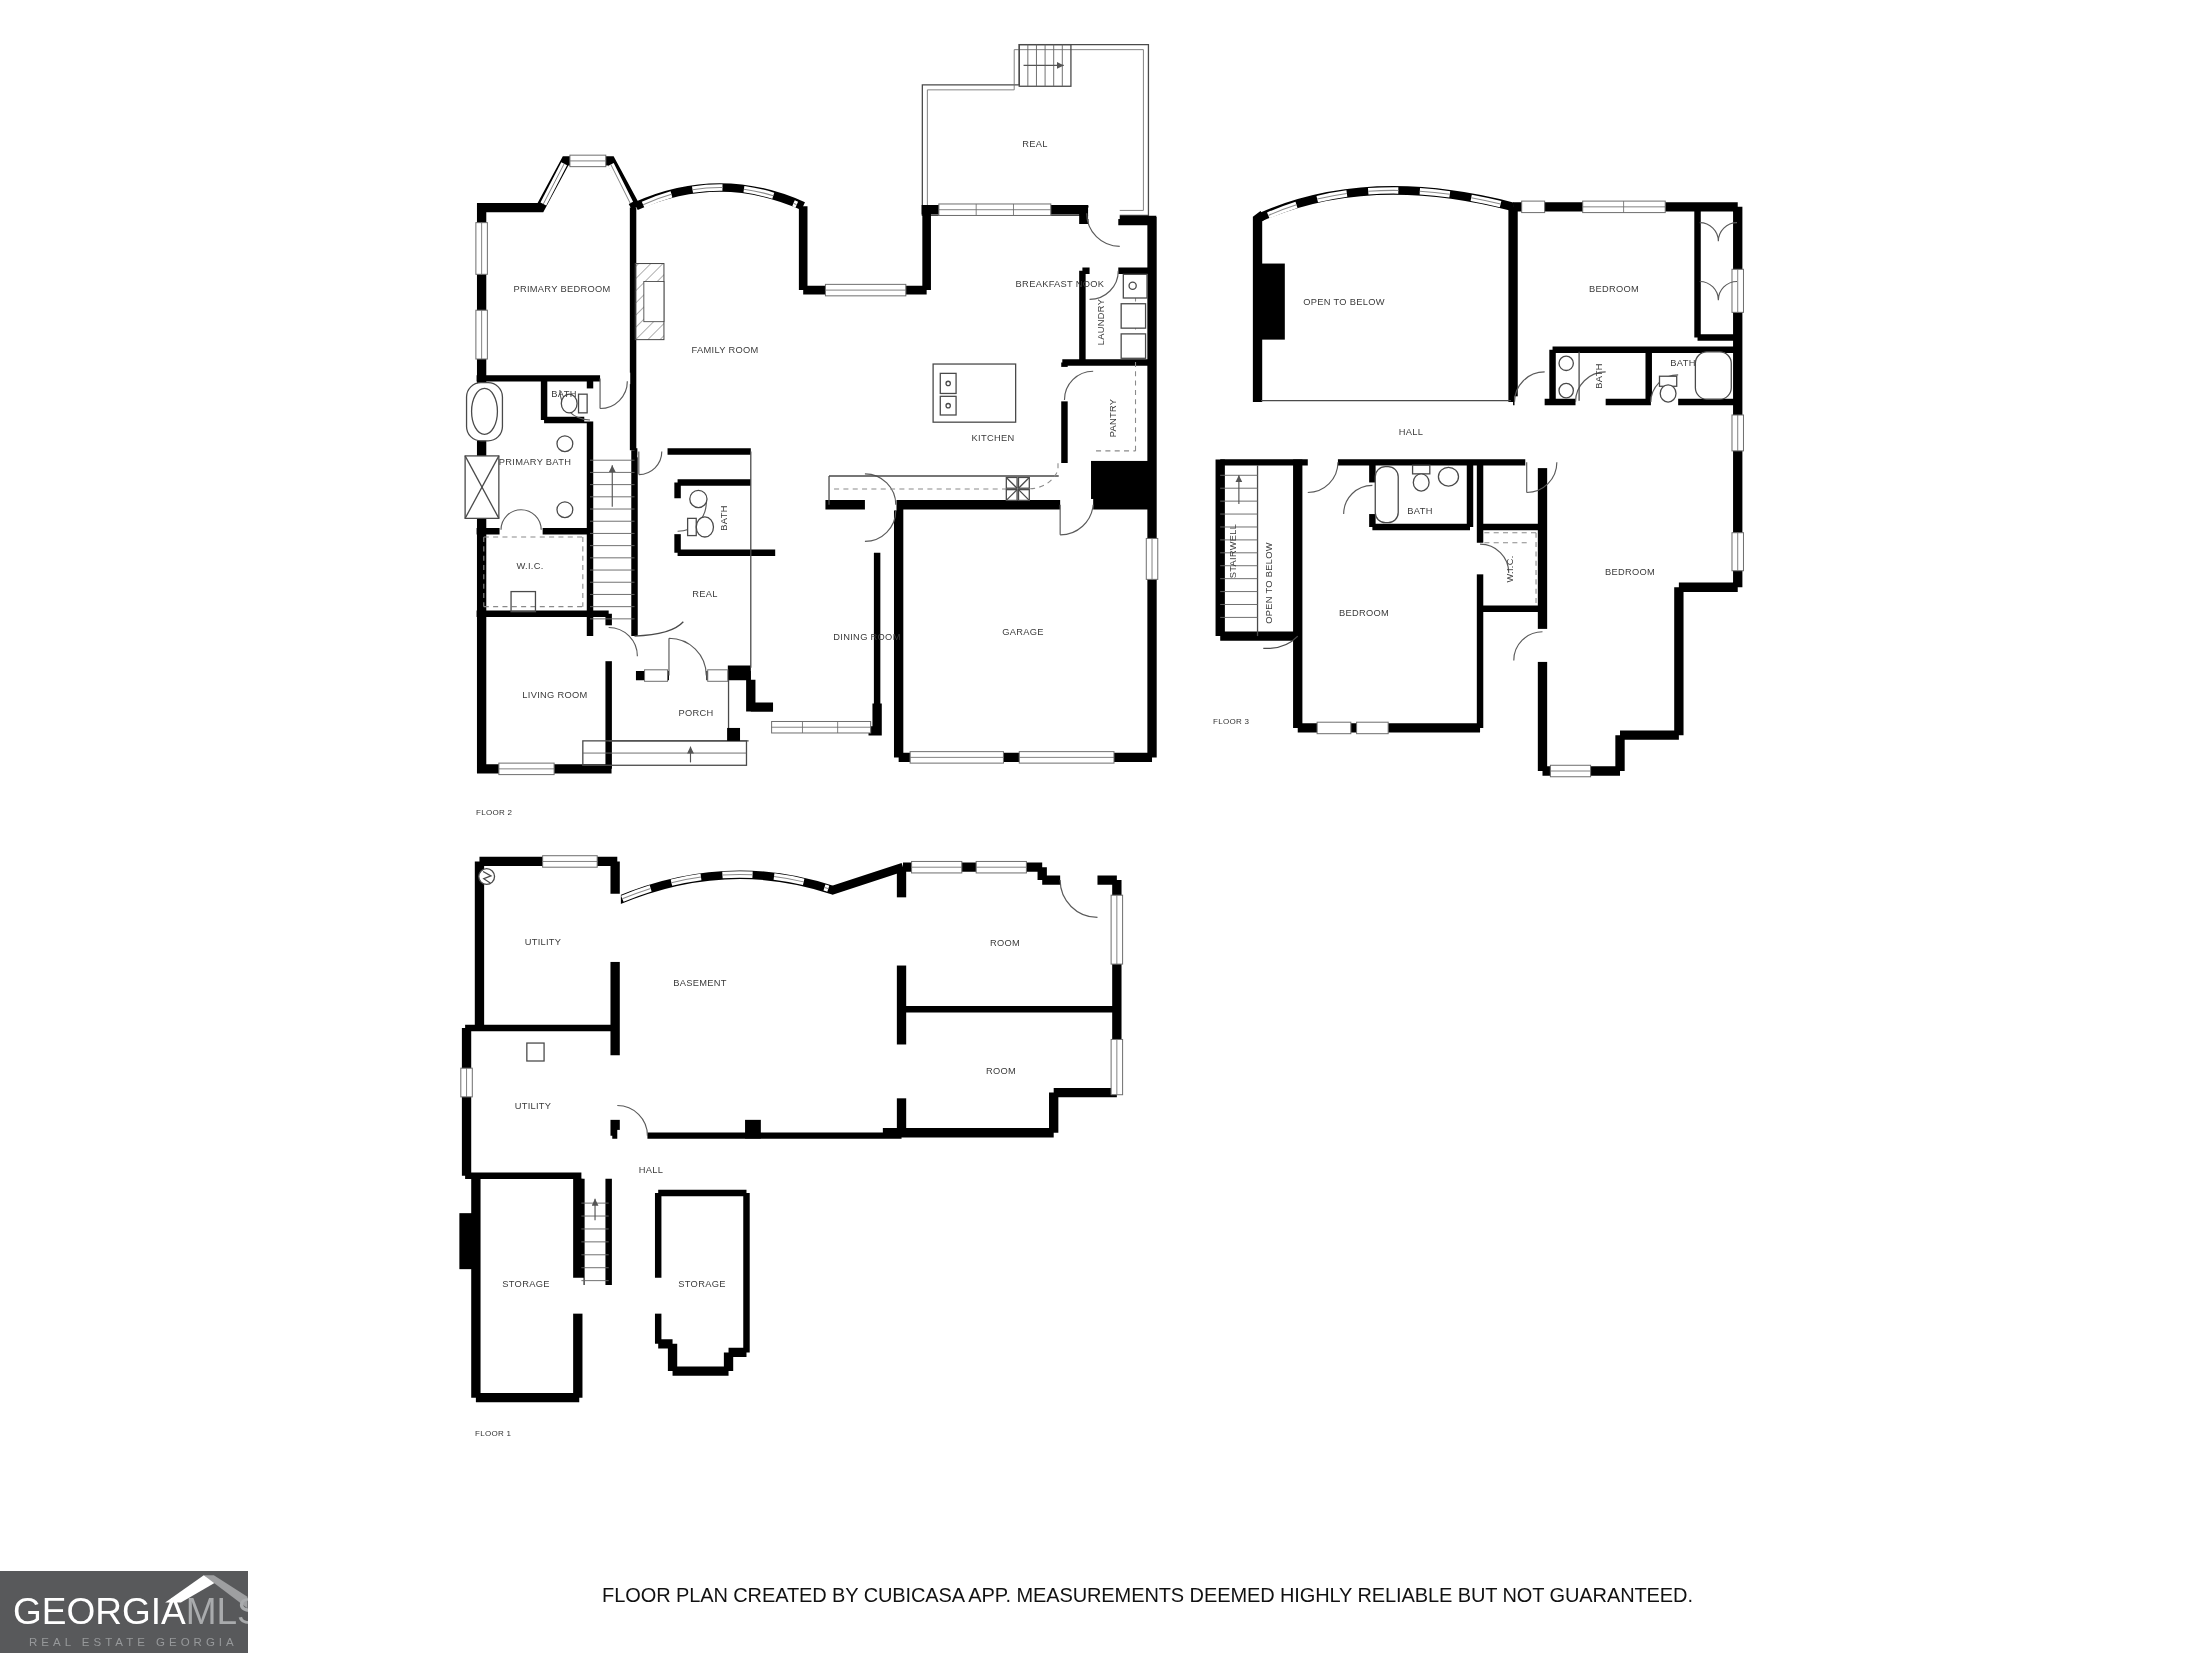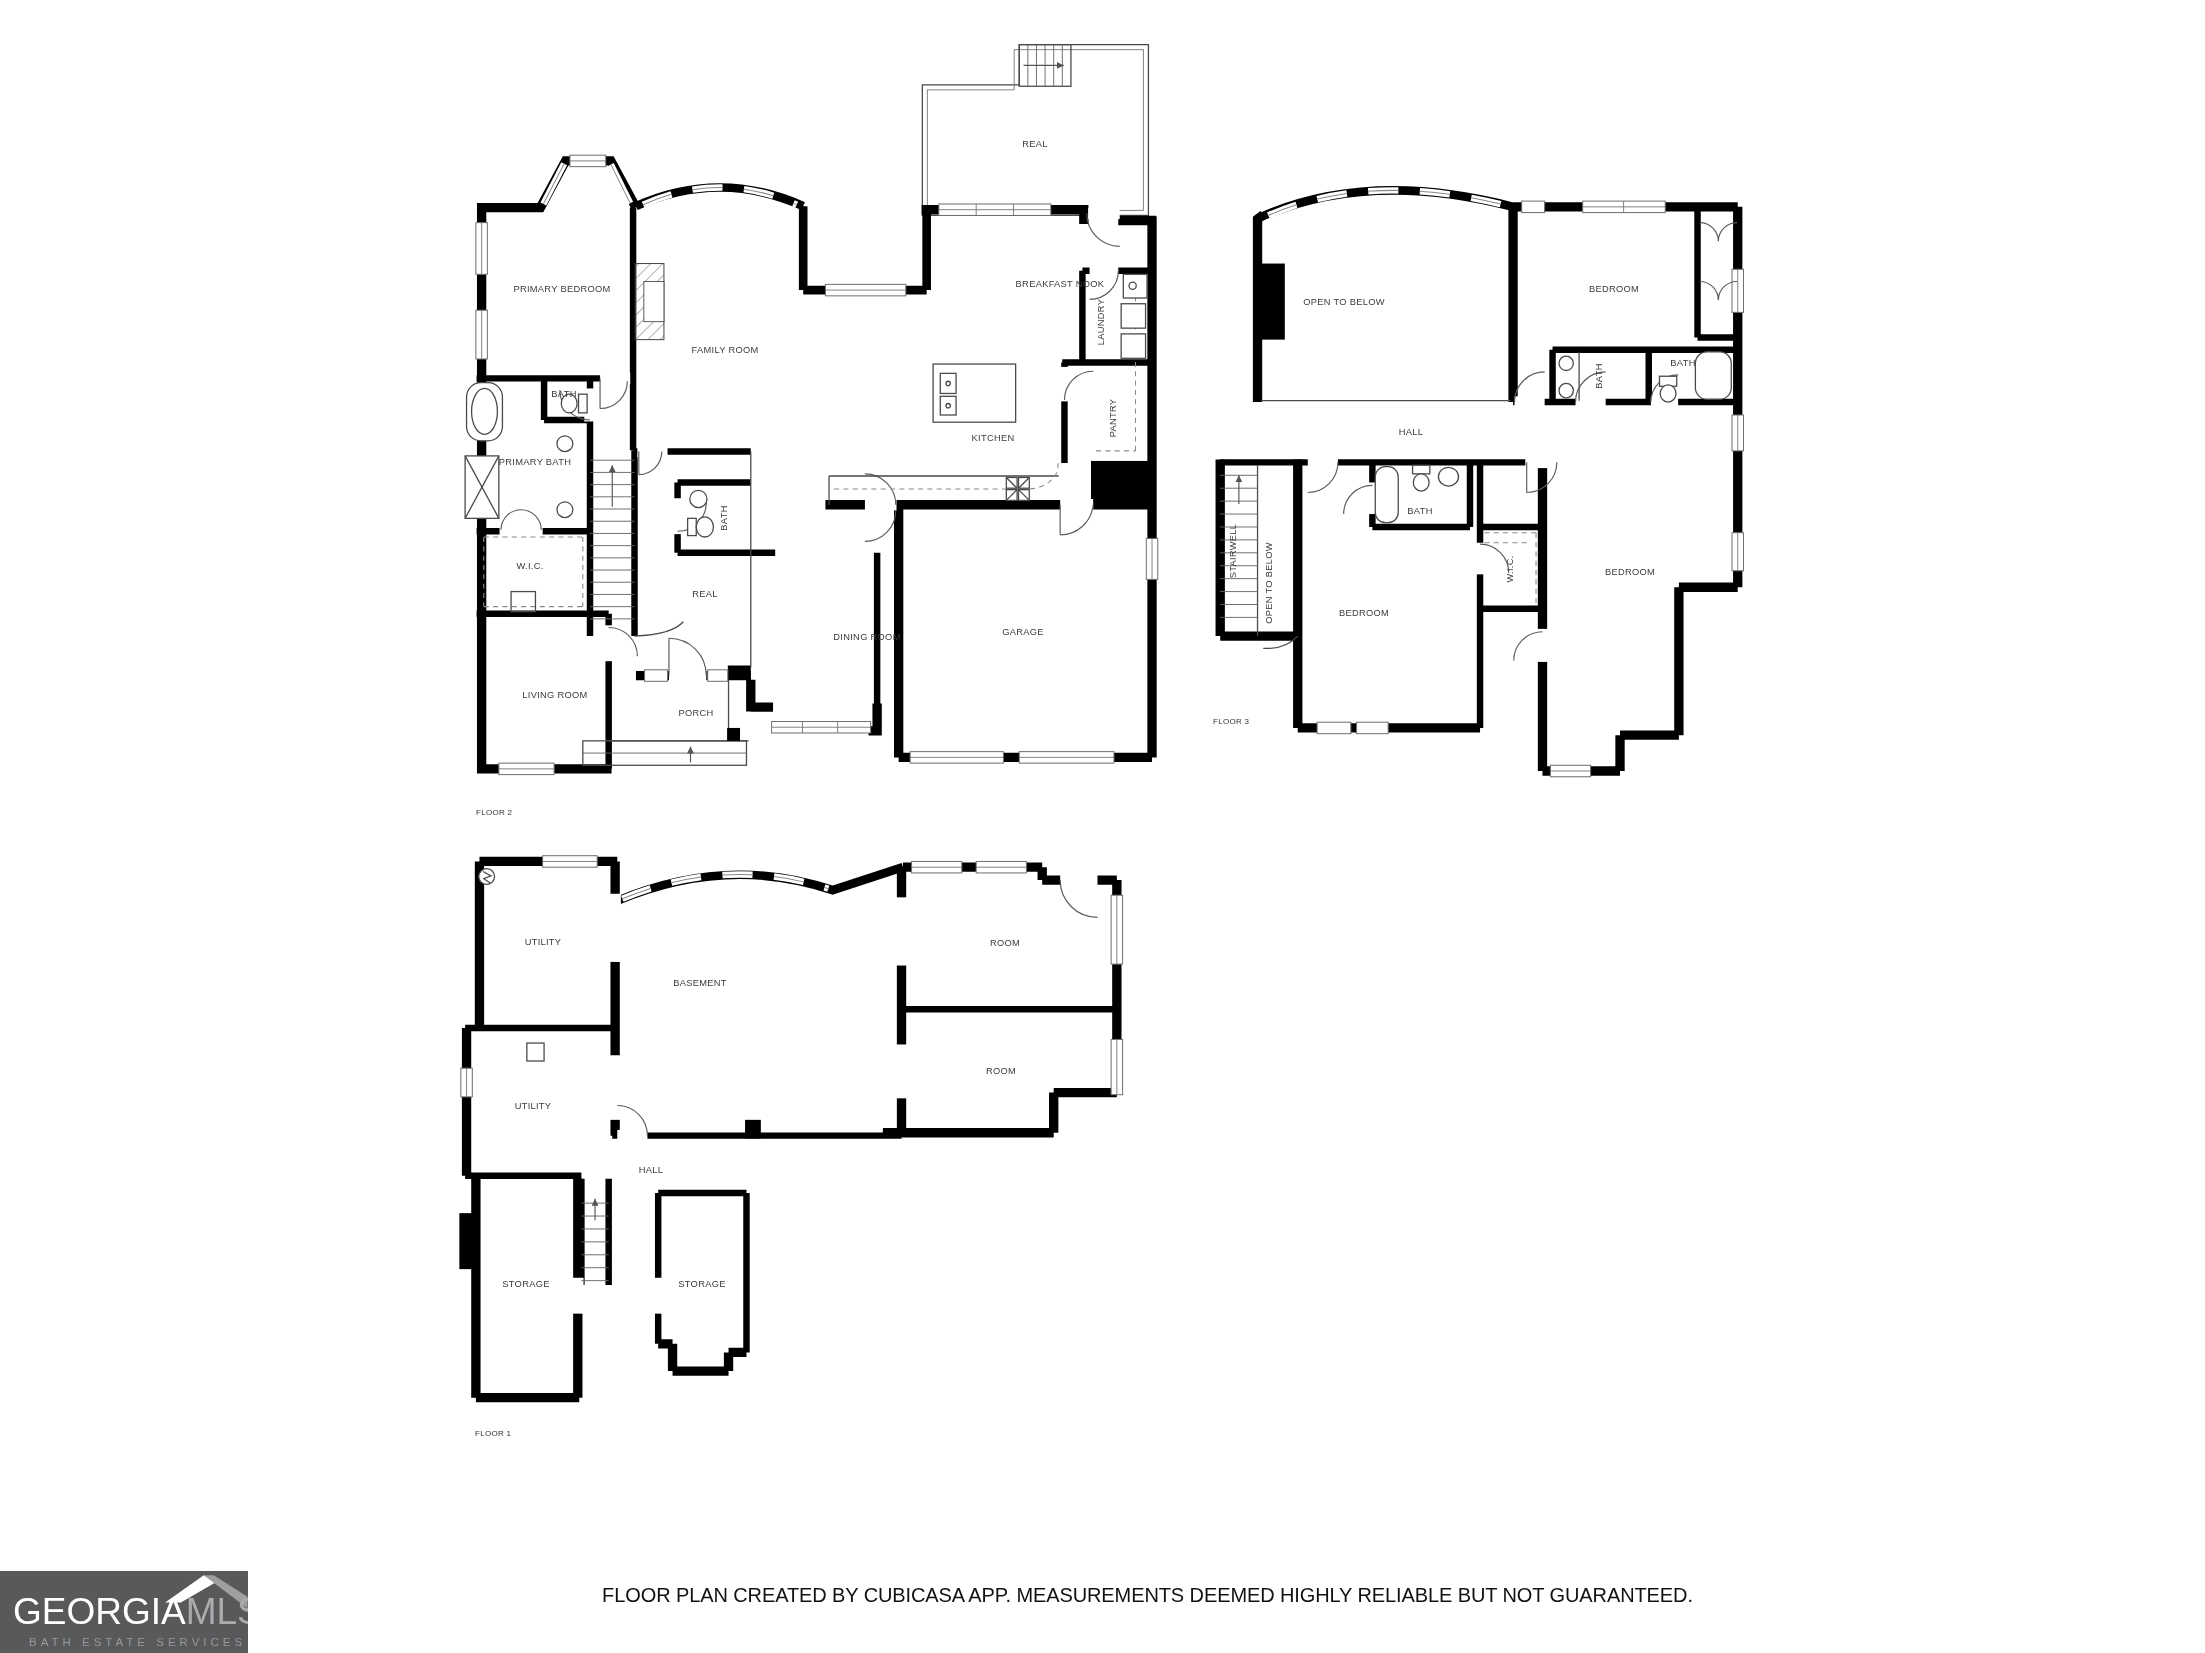--- a/index.html
+++ b/index.html
@@ -431,15 +431,15 @@
 
 <div id="disclaimer">FLOOR PLAN CREATED BY CUBICASA APP. MEASUREMENTS DEEMED HIGHLY RELIABLE BUT NOT GUARANTEED.</div>
 
 <div id="logo">
   <div class="bg" style="background: rgb(88, 89, 91);"></div>
   <svg width="248" height="83" viewBox="0 0 345 116">
     <polygon points="230,44 284,6 302,15 252,44" fill="#ffffff"></polygon>
     <polygon points="284,6 345,52 345,36 298,6" fill="#9e9fa1"></polygon>
   </svg>
   <div class="nameline"><span class="p1" style="color: rgb(255, 255, 255);">GEORGIA</span><span class="p2" style="color: rgb(169, 171, 173);">MLS</span></div>
-  <div class="tagline" style="color: rgb(151, 153, 155);">BATH ESTATE SERVICES</div>
+  <div class="tagline" style="color: rgb(151, 153, 155);">REAL ESTATE GEORGIA</div>
 </div>
 
 
 </body></html>

